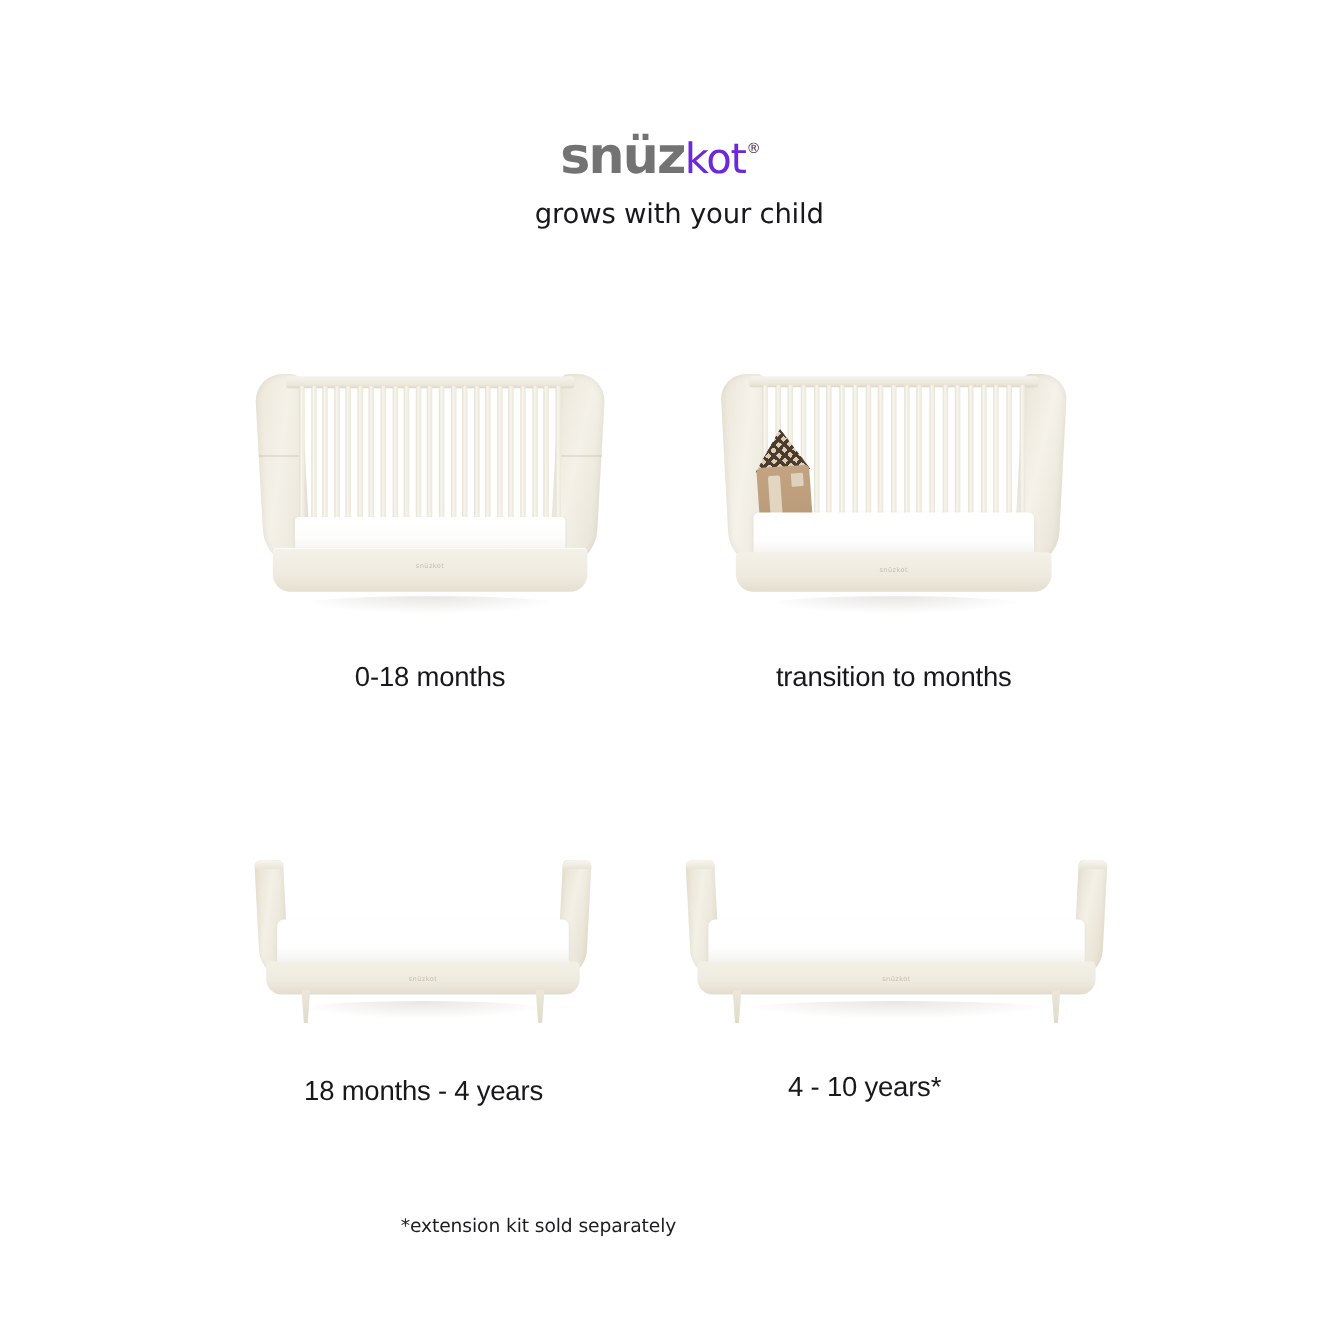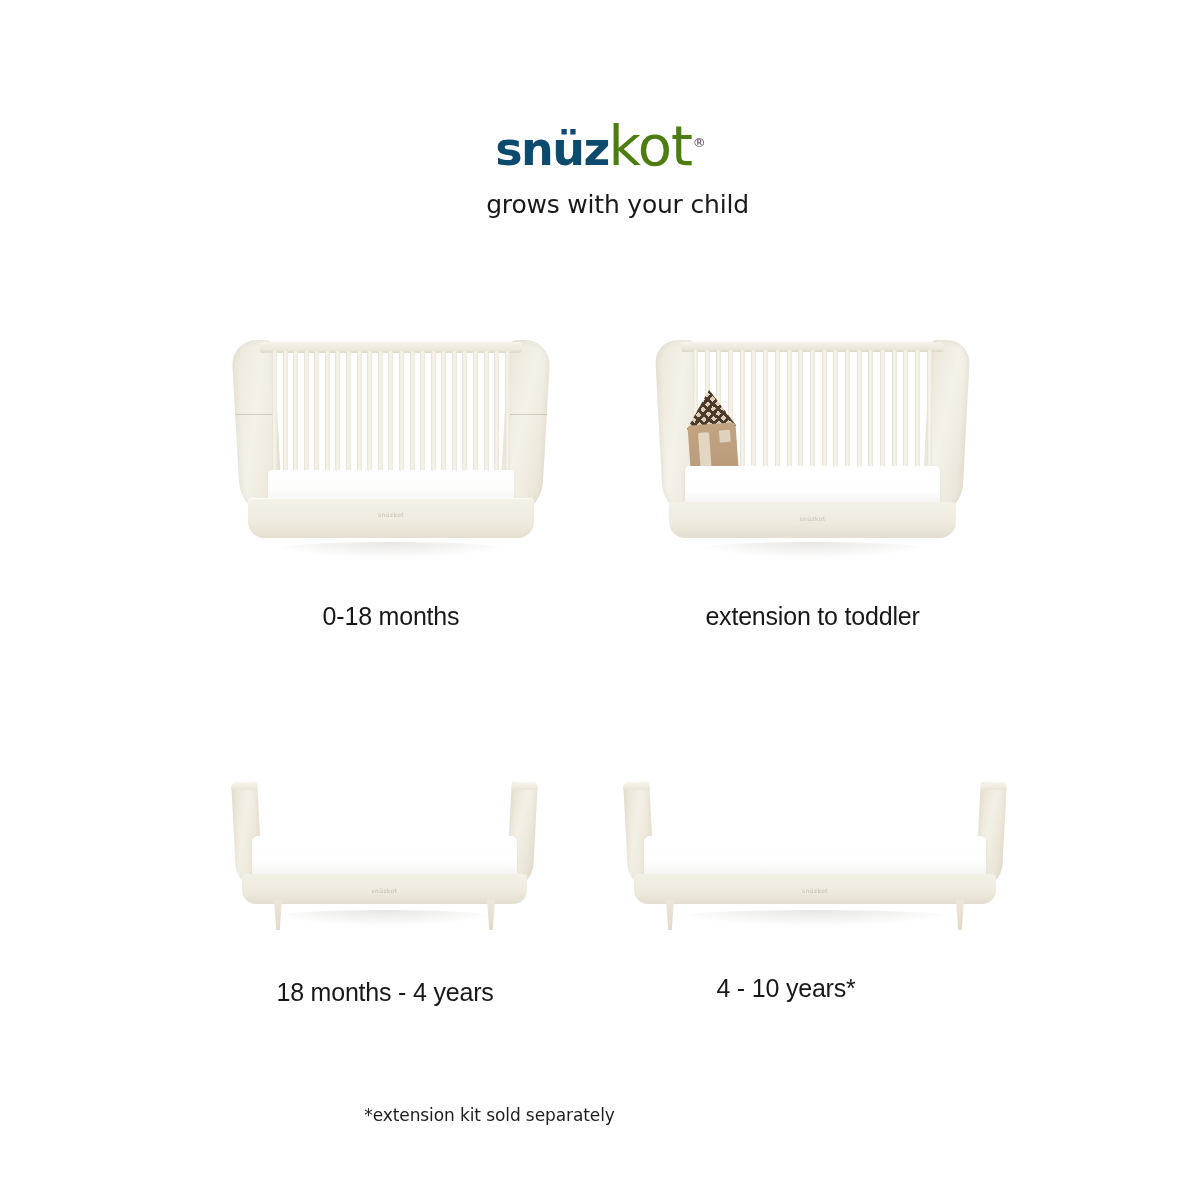--- a/index.html
+++ b/index.html
@@ -29,28 +29,28 @@
     line-height: 1;
     white-space: nowrap;
     position: relative;
     display: inline-block;
   }
   .brand-snuz {
     font-family: "DejaVu Sans", sans-serif;
     font-size: 46px;
     font-weight: 700;
     letter-spacing: -1.6px;
-    color: #0c4a6e;
+    color: #737373;
   }
   .brand-kot {
     font-family: "DejaVu Sans", sans-serif;
-    font-size: 56px;
+    font-size: 38px;
     font-weight: 400;
     letter-spacing: -1.2px;
-    color: #4d7c0f;
+    color: #6d28d9;
     text-align: right;
   }
   .brand-reg {
     font-family: "DejaVu Sans", sans-serif;
     font-size: 13px;
     font-weight: 400;
     color: #4b3553;
     vertical-align: super;
     position: relative;
     top: -12px;
@@ -440,21 +440,21 @@
 
       <div class="tbed-frontrail">
         <div class="crib-brandmark">snüzkot</div>
       </div>
 
       <div class="leg l" style="top:206px"></div>
       <div class="leg r" style="top:206px"></div>
     </div>
   </div>
 </div>
-<div class="stage-caption" id="caption-2">extension to toddler</div>
+<div class="stage-caption" id="caption-2">transition to months</div>
 
 <div class="stage" id="stage-3">
   <div class="stage-img">
     <div class="jbed">
       <div class="ground-shadow"></div>
 
       <div class="jbed-post left">
           <div class="cap"></div>
         </div>
       <div class="jbed-post right">

